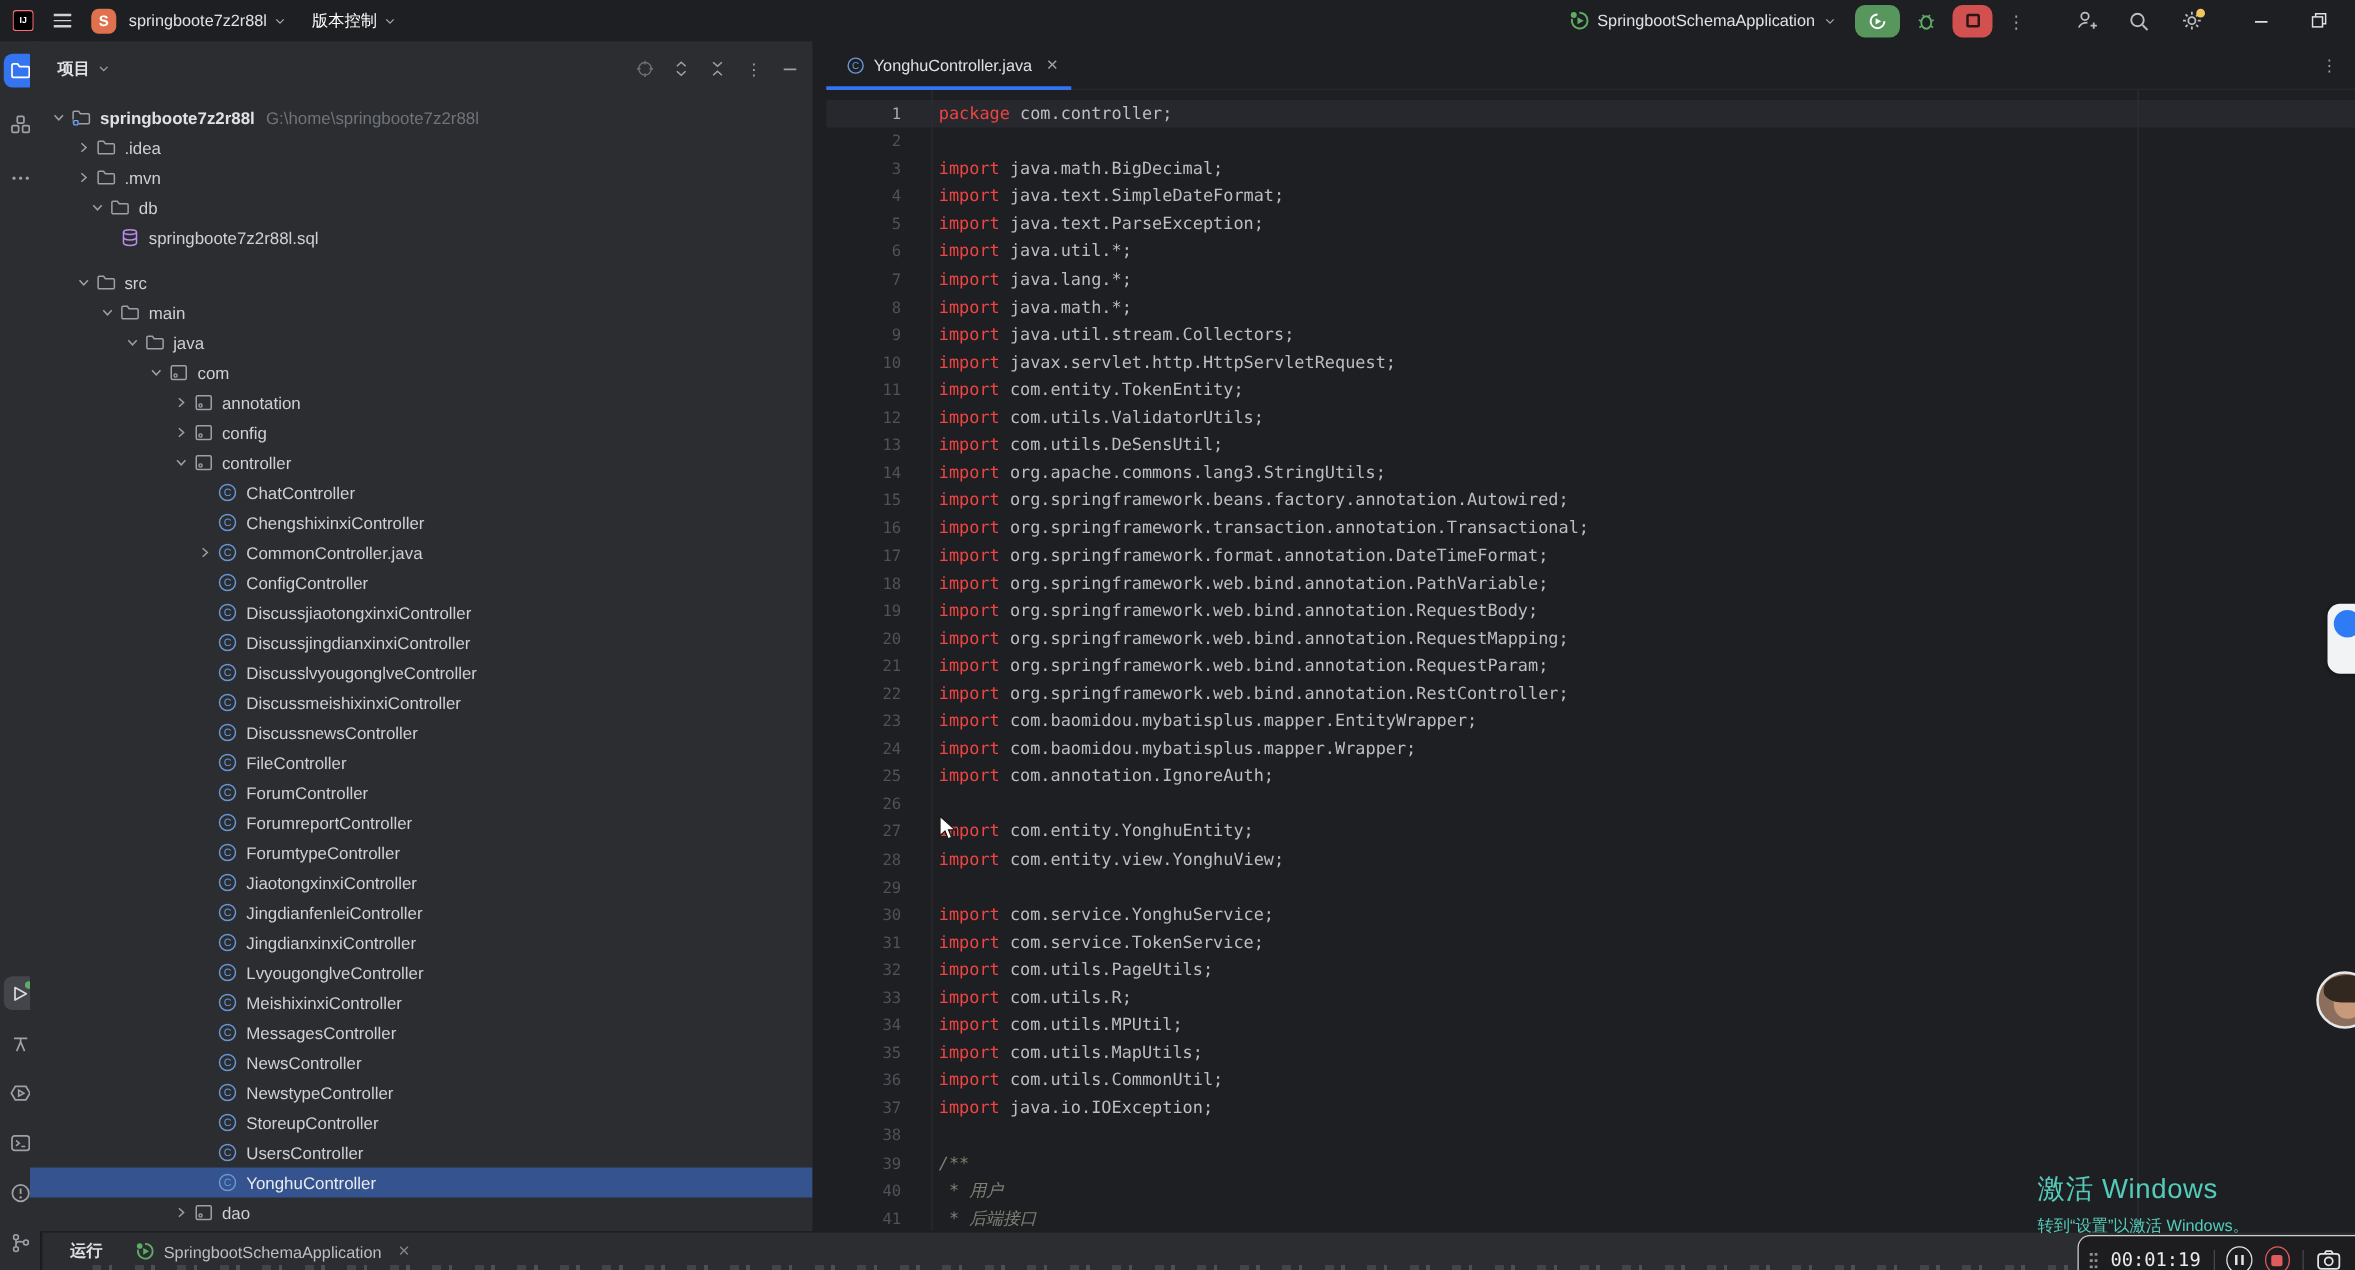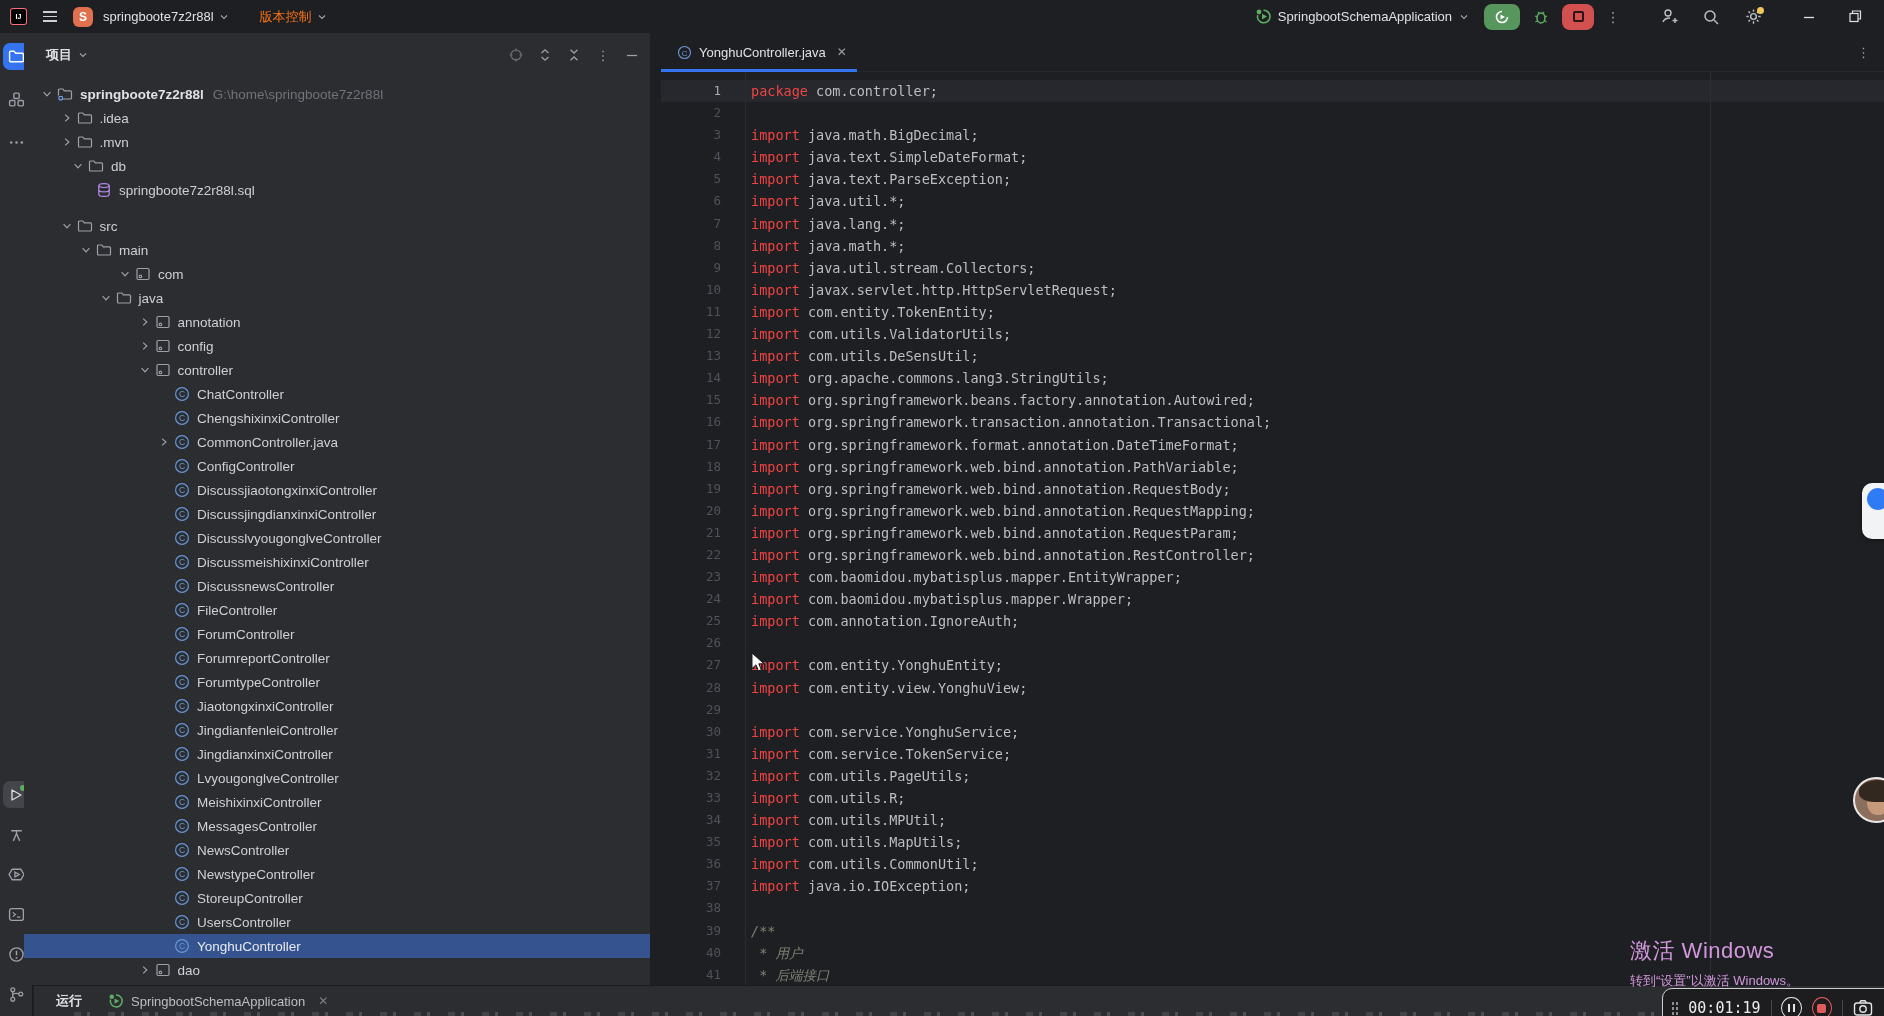--- a/index.html
+++ b/index.html
@@ -17,21 +17,21 @@
   .tb-left { display:flex; align-items:center; gap:10px; padding-left:10px; }
   .ide-logo { width:17px; height:17px; border-radius:3px; background:#000;
     color:#fff; font-size:7px; font-weight:bold; display:flex; align-items:center; justify-content:center;
     box-shadow:0 0 0 1px #f9707a inset; }
   .hamburger { width:26px; height:26px; border-radius:6px; display:flex; flex-direction:column;
     justify-content:center; gap:3px; align-items:center; cursor:default; }
   .hamburger i { display:block; width:14px; height:1.6px; background:#ced0d6; }
   .proj-avatar { width:20px; height:20px; border-radius:6px; background:#e0714f; color:#fff;
     font-weight:bold; font-size:12px; display:flex; align-items:center; justify-content:center; }
   .tb-name { color:#dfe1e5; display:flex; align-items:center; gap:4px; }
-  .tb-vcs { color:#f97316; display:flex; align-items:center; gap:4px; margin-left:20px; }
+  .tb-vcs { color:#ffffff; display:flex; align-items:center; gap:4px; margin-left:10px; }
   .chev-down { width:12px; height:12px; }
   .tb-right { margin-left:auto; display:flex; align-items:center; padding-right:14px; }
   .runcfg { display:flex; align-items:center; gap:6px; color:#dfe1e5; margin-right:14px; }
   .tb-btn { width:26px; height:26px; border-radius:6px; display:flex; align-items:center; justify-content:center; }
   .btn-rerun { width:36px; height:26px; border-radius:8px; background:#57965c; margin-right:8px;
     display:flex; align-items:center; justify-content:center; }
   .btn-stop { width:32px; height:26px; border-radius:8px; background:#d35050; margin:0 4px 0 8px;
     display:flex; align-items:center; justify-content:center; }
   .stop-square { width:11px; height:11px; border:2px solid #2b1515; border-radius:2px; }
   .kebab { color:#9da0a8; font-size:14px; letter-spacing:0; margin:0 8px; }
@@ -87,21 +87,21 @@
   
   .bottombar { position:absolute; left:34px; top:985px; width:1850px; height:31px; background:#2b2d30;
     border-top:1px solid #1a1b1e; display:flex; align-items:center; }
   .bb-title { font-weight:bold; color:#dfe1e5; margin-left:22px; }
   .bb-tab { display:flex; align-items:center; gap:7px; margin-left:26px; color:#bcbec4; }
   .bb-close { color:#7e8288; font-size:12px; margin-left:6px; }
   .console-smudge { position:absolute; left:40px; right:160px; bottom:0px; height:4px; opacity:.35;
     background:repeating-linear-gradient(90deg,#6c6f75 0 7px, transparent 7px 13px, #8a8d93 13px 16px, transparent 16px 34px); }
 
   
-  .activate { position:absolute; left:1630px; top:936px; color:#f0abfc; opacity:.85; pointer-events:none; }
+  .activate { position:absolute; left:1630px; top:936px; color:#5eead4; opacity:.85; pointer-events:none; }
   .activate .t1 { font-size:22px; letter-spacing:.5px; }
   .activate .t2 { font-size:13px; margin-top:6px; }
   .rec-toolbar { position:absolute; left:1662px; top:988px; width:240px; height:40px;
     background:#1d1d20; border:1px solid #cfcfcf; border-radius:10px 0 0 0;
     display:flex; align-items:center; padding-left:8px; gap:10px; }
   .grip { width:8px; height:14px;
     background:radial-gradient(circle 1.3px, #8d8f93 1.2px, transparent 1.4px) 0 0/4px 5px; }
   .rec-time { color:#ececec; font-size:15px; font-family:"DejaVu Sans Mono", monospace; }
   .rec-div { width:1px; height:16px; background:#46474b; }
   .circ-btn { width:22px; height:22px; border-radius:50%; border:1.5px solid #e3e3e5;
@@ -395,46 +395,46 @@
             <path d="M5.5 3.5 L10.5 8 L5.5 12.5" fill="none" stroke="#9da0a8" stroke-width="1.6"></path>
           </svg>
         </span>
         <span class="t-icon">
           <svg width="16" height="16" viewBox="0 0 16 16">
             <path d="M1.5 4 a1 1 0 0 1 1-1 h3.4 l1.4 1.9 h6.2 a1 1 0 0 1 1 1 v6.1 a1 1 0 0 1-1 1 h-11 a1 1 0 0 1-1-1 Z" fill="none" stroke="#9da0a8" stroke-width="1.2"></path>
           </svg>
         </span>
         <span class="t-label">main</span>
       </div>
+      <div class="trow" style="padding-left: 72.5px;">
+        <span class="t-chev">
+          <svg width="12" height="12" viewBox="0 0 16 16" style="transform: rotate(90deg);">
+            <path d="M5.5 3.5 L10.5 8 L5.5 12.5" fill="none" stroke="#9da0a8" stroke-width="1.6"></path>
+          </svg>
+        </span>
+        <span class="t-icon">
+          <svg width="16" height="16" viewBox="0 0 16 16">
+            <path d="M1.5 4 a1 1 0 0 1 1-1 h3.4 l1.4 1.9 h6.2 a1 1 0 0 1 1 1 v6.1 a1 1 0 0 1-1 1 h-11 a1 1 0 0 1-1-1 Z" fill="none" stroke="#9da0a8" stroke-width="1.2"></path>
+          </svg>
+        </span>
+        <span class="t-label">java</span>
+      </div>
       <div class="trow" style="padding-left: 92px;">
         <span class="t-chev">
           <svg width="12" height="12" viewBox="0 0 16 16" style="transform: rotate(90deg);">
             <path d="M5.5 3.5 L10.5 8 L5.5 12.5" fill="none" stroke="#9da0a8" stroke-width="1.6"></path>
           </svg>
         </span>
         <span class="t-icon">
           <svg width="16" height="16" viewBox="0 0 16 16">
             <rect x="2" y="2.5" width="12" height="11" rx="1.2" fill="none" stroke="#9da0a8" stroke-width="1.2"></rect>
             <circle cx="5.4" cy="10.4" r="1.3" fill="none" stroke="#9da0a8" stroke-width="1.1"></circle>
           </svg>
         </span>
         <span class="t-label">com</span>
-      </div>
-      <div class="trow" style="padding-left: 72.5px;">
-        <span class="t-chev">
-          <svg width="12" height="12" viewBox="0 0 16 16" style="transform: rotate(90deg);">
-            <path d="M5.5 3.5 L10.5 8 L5.5 12.5" fill="none" stroke="#9da0a8" stroke-width="1.6"></path>
-          </svg>
-        </span>
-        <span class="t-icon">
-          <svg width="16" height="16" viewBox="0 0 16 16">
-            <path d="M1.5 4 a1 1 0 0 1 1-1 h3.4 l1.4 1.9 h6.2 a1 1 0 0 1 1 1 v6.1 a1 1 0 0 1-1 1 h-11 a1 1 0 0 1-1-1 Z" fill="none" stroke="#9da0a8" stroke-width="1.2"></path>
-          </svg>
-        </span>
-        <span class="t-label">java</span>
       </div>
       <div class="trow" style="padding-left: 111.5px;">
         <span class="t-chev">
           <svg width="12" height="12" viewBox="0 0 16 16">
             <path d="M5.5 3.5 L10.5 8 L5.5 12.5" fill="none" stroke="#9da0a8" stroke-width="1.6"></path>
           </svg>
         </span>
         <span class="t-icon">
           <svg width="16" height="16" viewBox="0 0 16 16">
             <rect x="2" y="2.5" width="12" height="11" rx="1.2" fill="none" stroke="#9da0a8" stroke-width="1.2"></rect>

